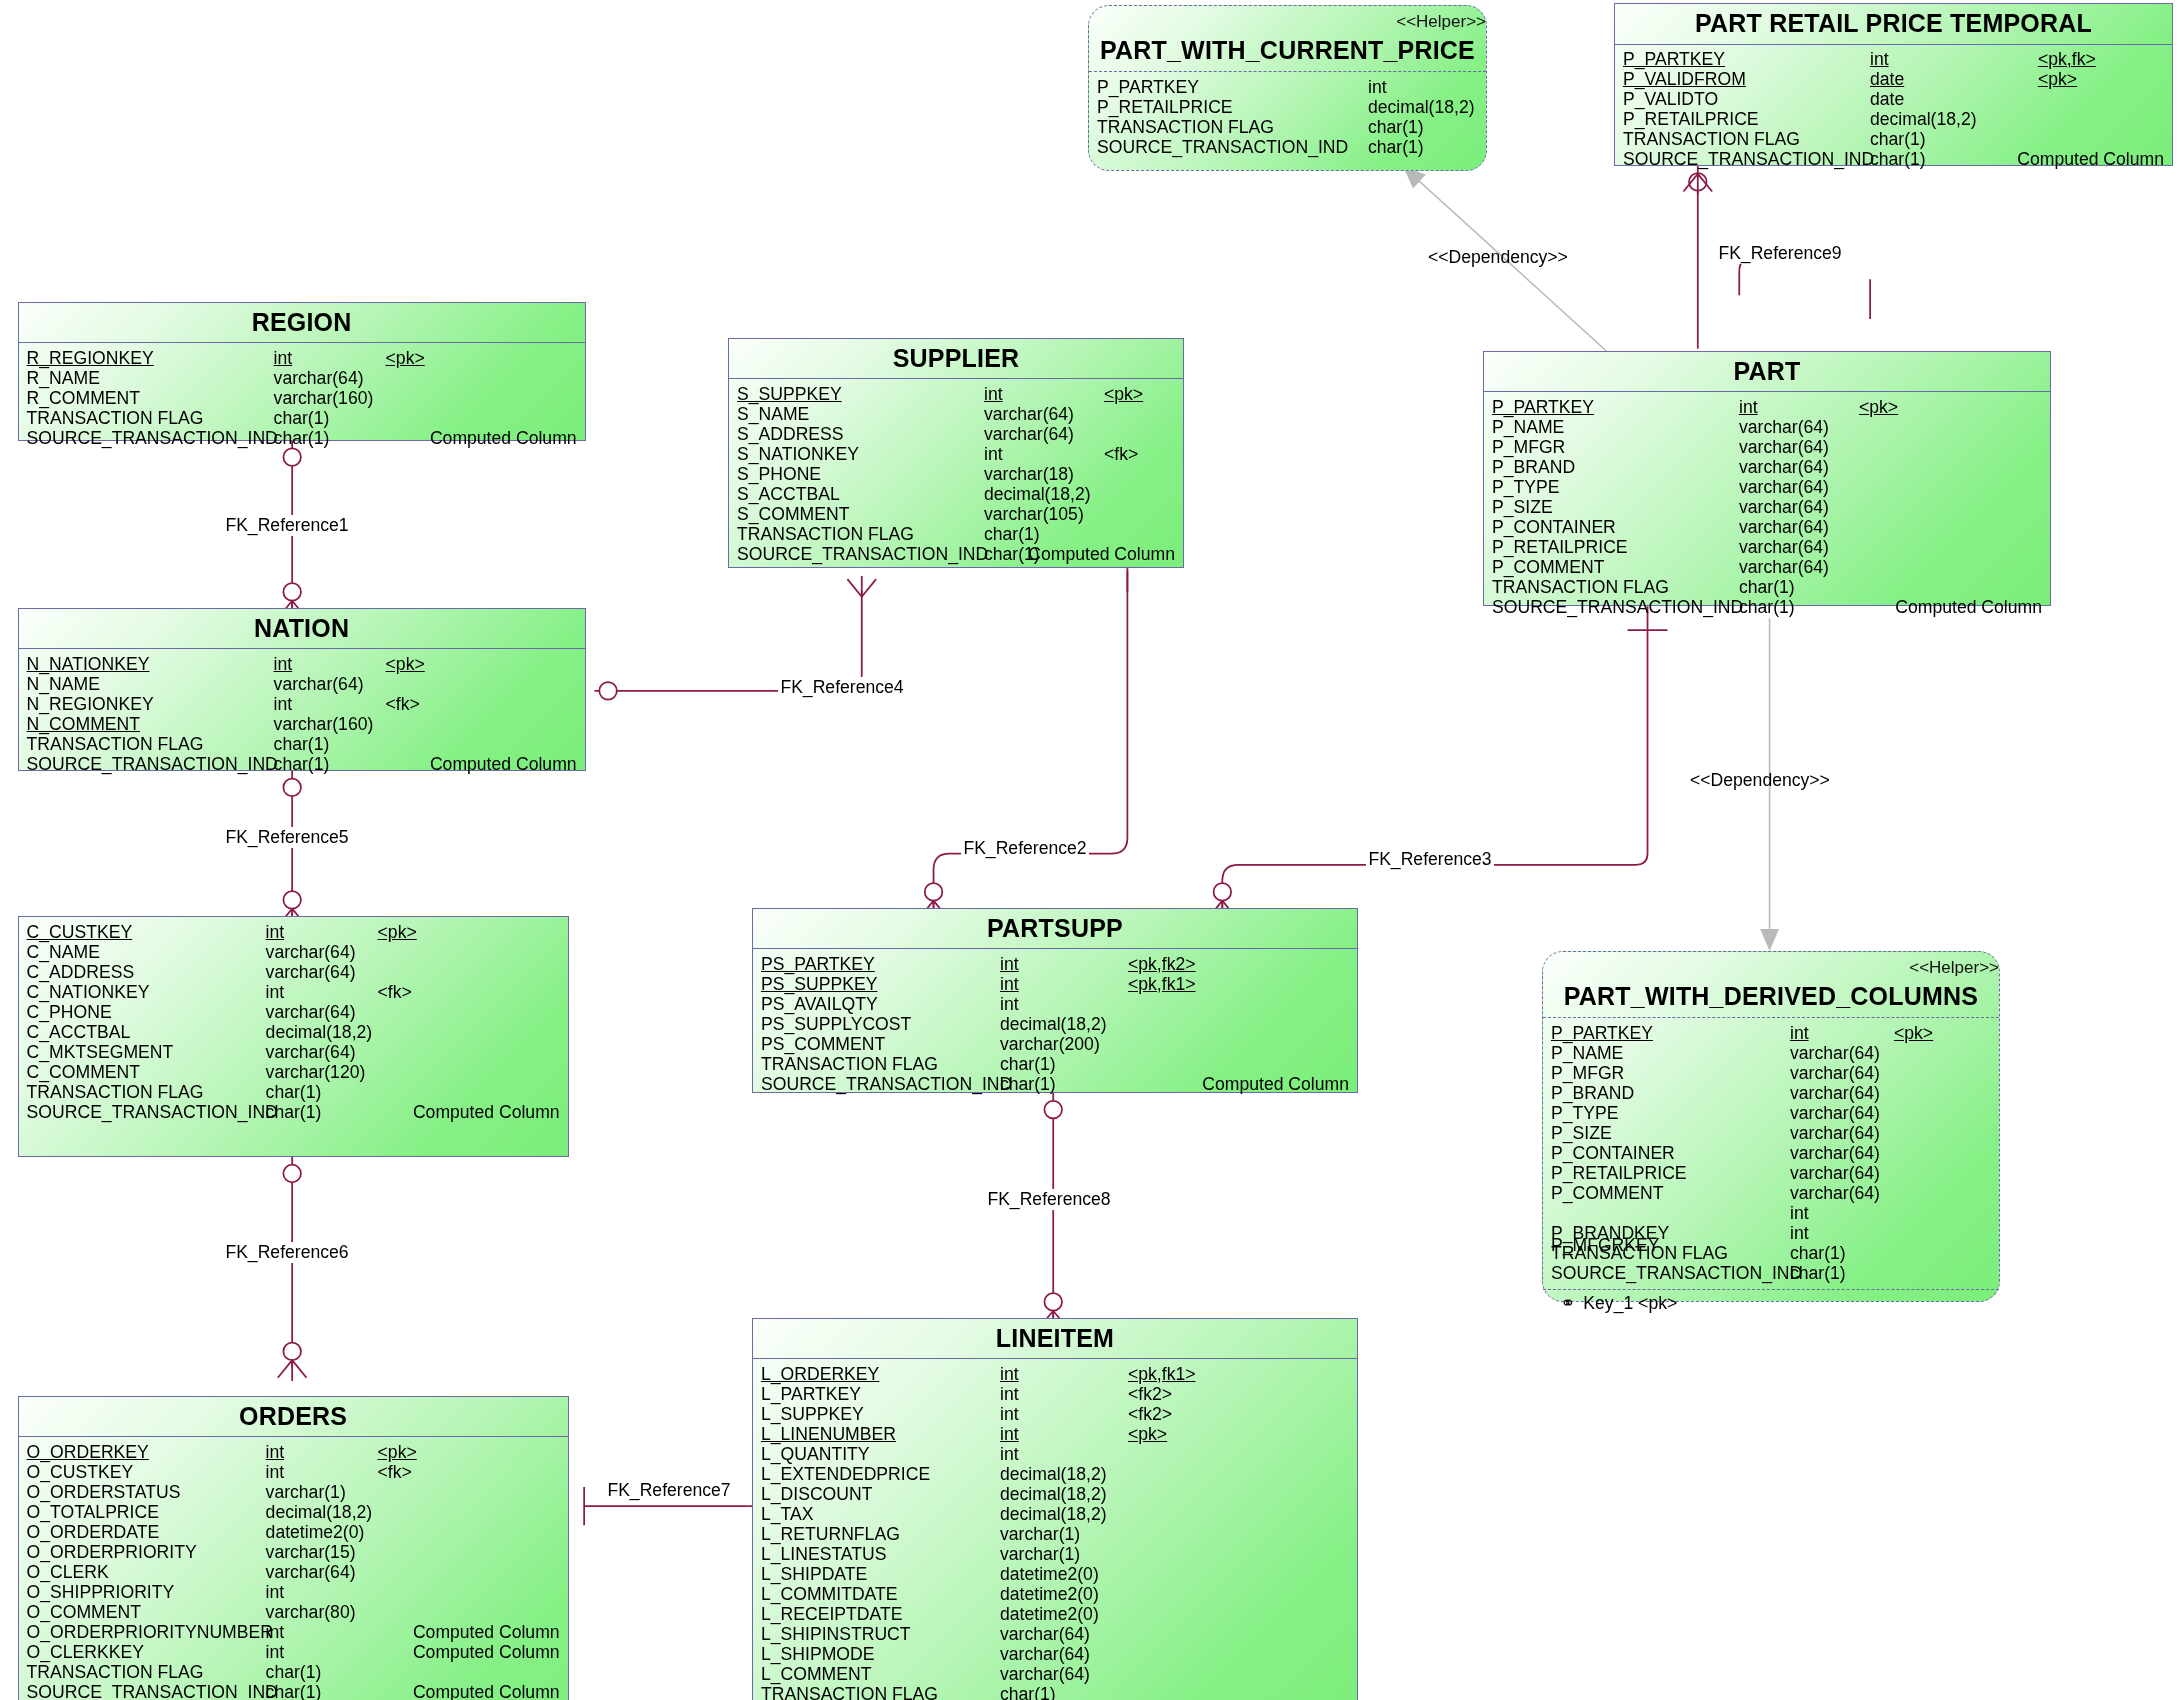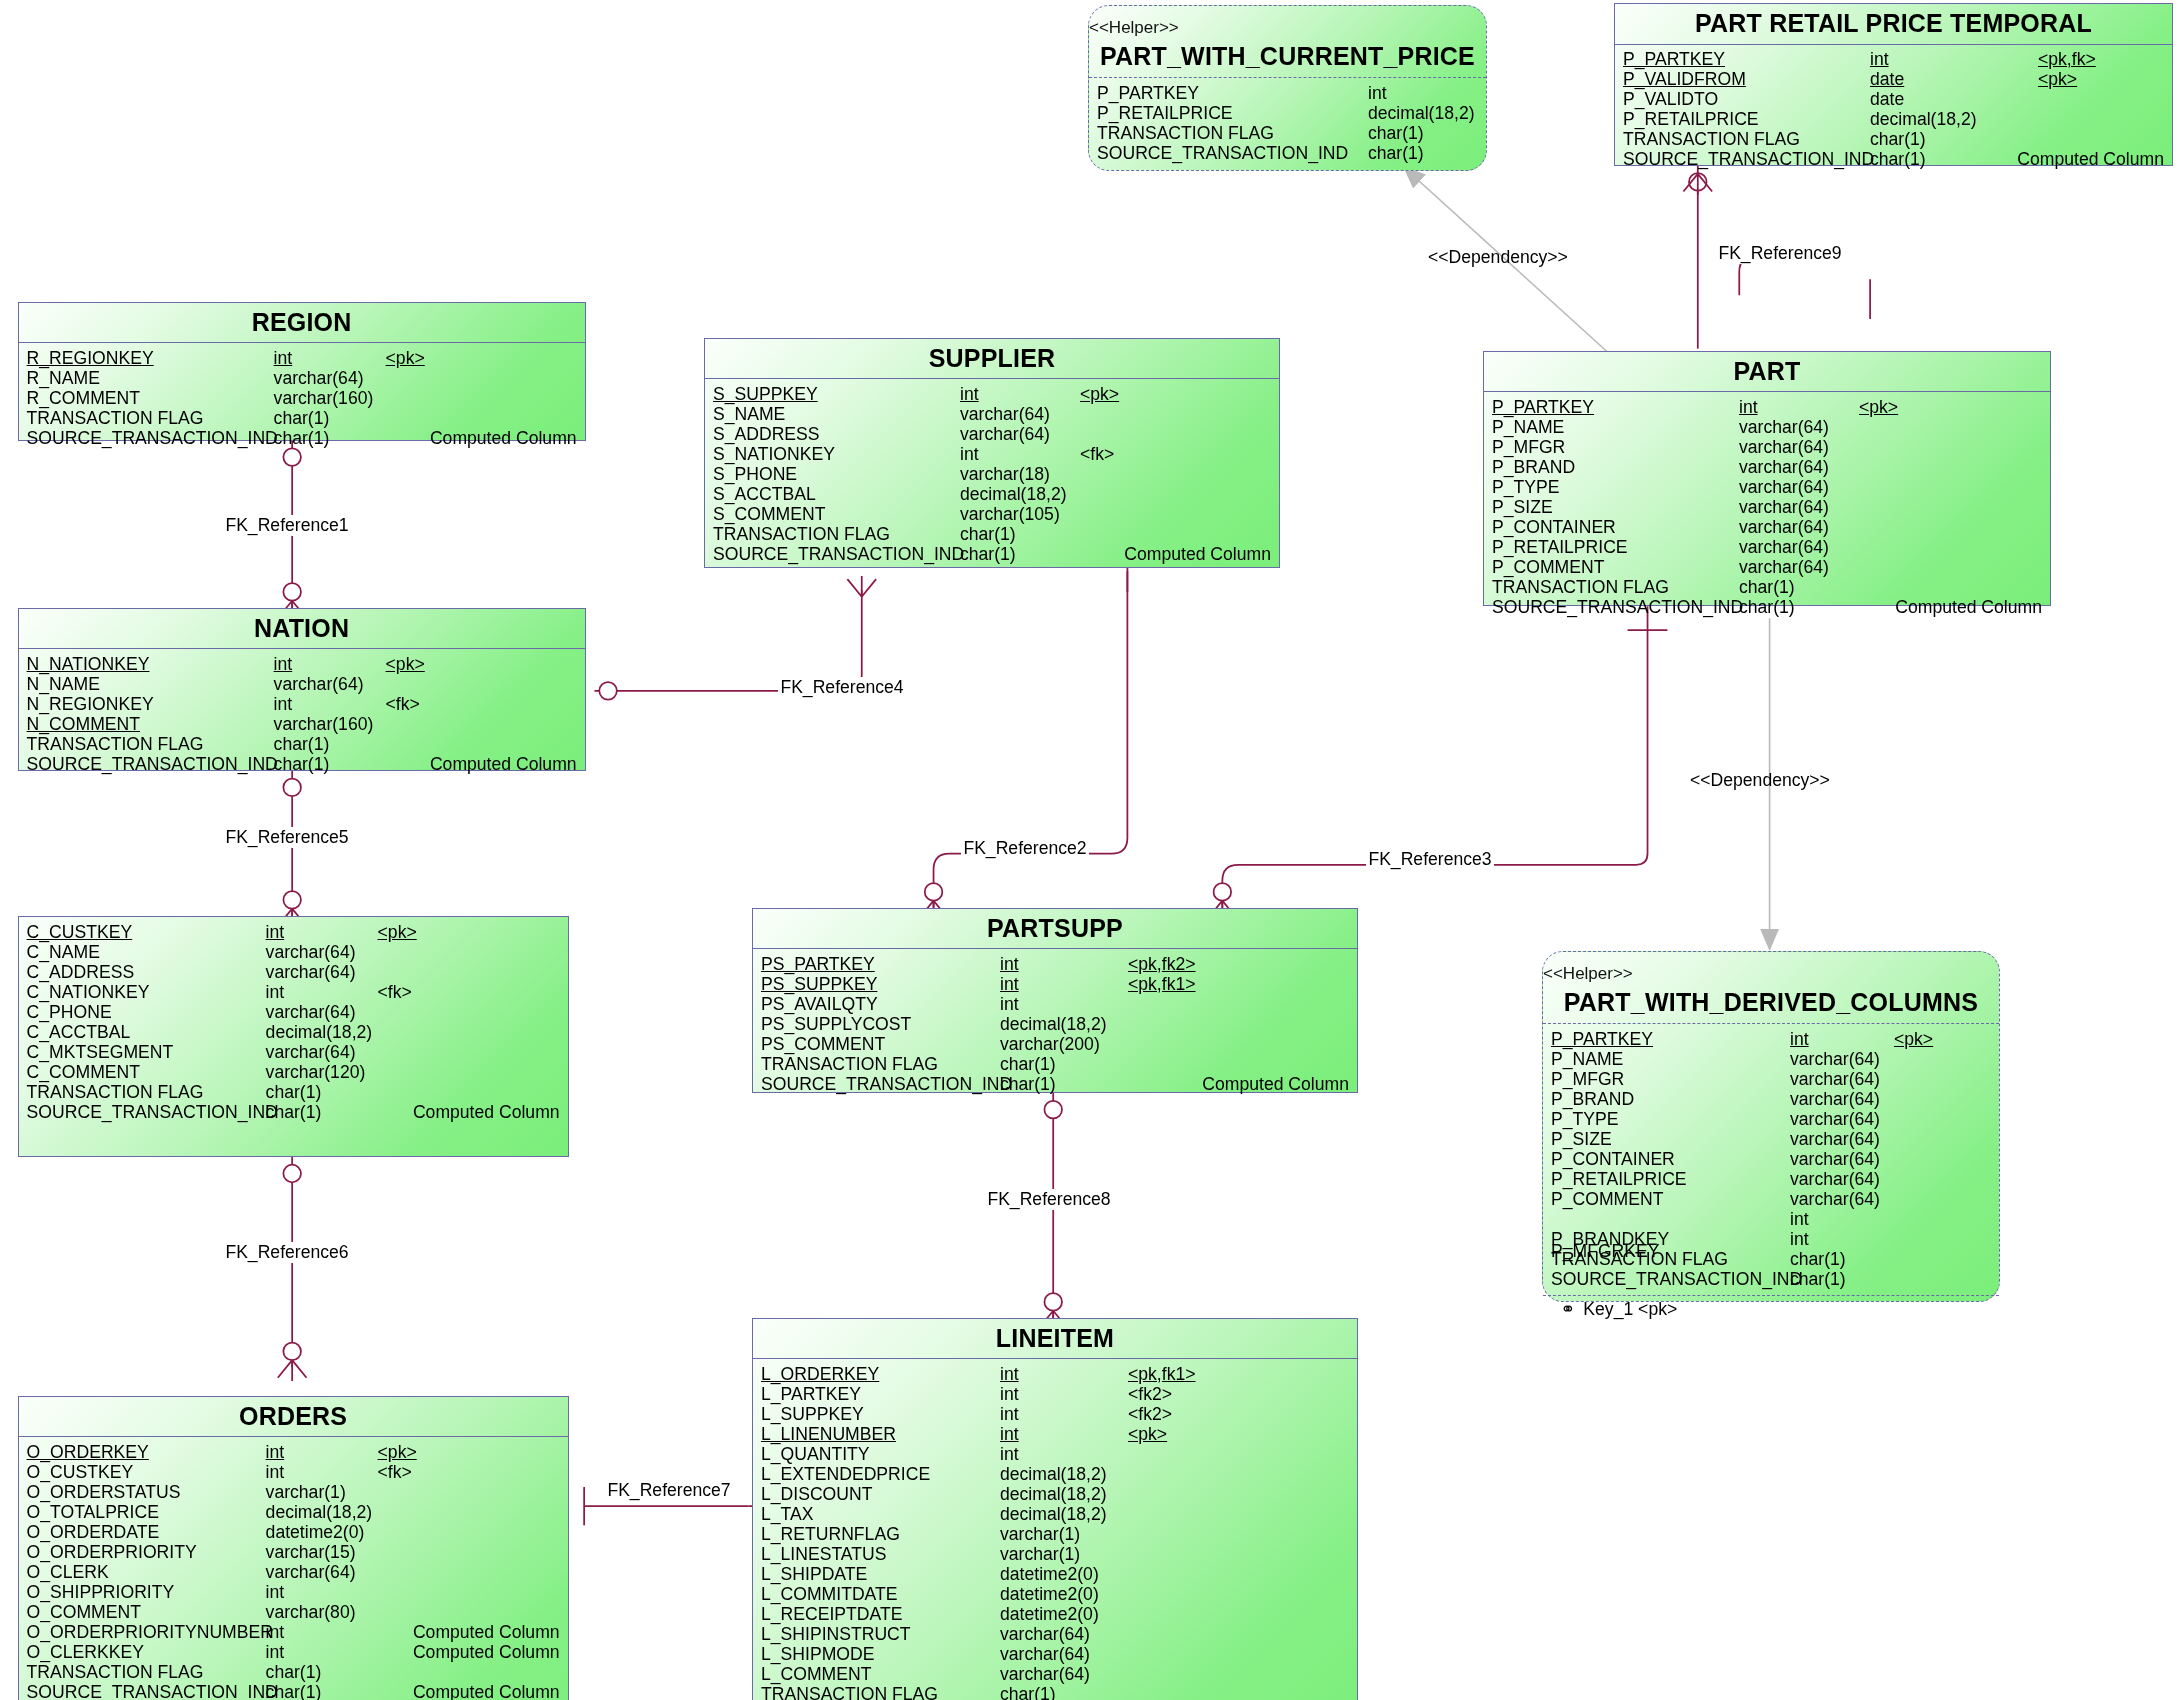--- a/index.html
+++ b/index.html
@@ -12,21 +12,21 @@
   .entity.rect{
     border:1.6px solid #6a6aa8;
     background:linear-gradient(135deg,#fbfffb 0%, #e3fbe3 22%, #b6f5b6 52%, #86f086 80%, #7aee7a 100%);
   }
   .entity.helper{
     border:1.6px dashed #6a6aa8;
     border-radius:21px;
     background:linear-gradient(135deg,#fbfffb 0%, #e3fbe3 22%, #b6f5b6 52%, #86f086 80%, #7aee7a 100%);
   }
   .ent-stereo{
-    text-align:left;font-size:17px;color:#111;padding-top:12px;line-height:1.15;
+    text-align:right;font-size:17px;color:#111;padding-top:6px;line-height:1.15;
   }
   .ent-title{
     text-align:center;font-weight:bold;font-size:25px;color:#000;
     padding:5.6px 3.2px 6.4px 3.2px;line-height:1.1;letter-spacing:0.2px;
   }
   .entity.rect > .ent-title{border-bottom:1.6px solid #6a6aa8;}
   .entity.helper > .ent-title{border-bottom:0.8px dashed #6a6aa8;}
   .attrs{padding:4.8px 0 6.4px 0;}
   .attr{position:relative;height:20px;line-height:20px;font-size:17.6px;color:#000;white-space:nowrap;}
   .a-name{position:absolute;left:8px;}
@@ -195,21 +195,21 @@
           <span class="a-type" style="left: 255px;">char(1)</span>
         </div>
         <div class="attr">
           <span class="a-name" style="left: 8px;">SOURCE_TRANSACTION_IND</span>
           <span class="a-type" style="left: 255px;">char(1)</span>
           <span class="a-note">Computed Column</span>
         </div>
       </div>
   </div>
 
-  <div class="entity rect" id="e-supplier" style="left:704px;top:338px;width:576px;height:230px;">
+  <div class="entity rect" id="e-supplier" style="left:728px;top:338px;width:456px;height:230px;">
     <div class="ent-title">SUPPLIER</div>
     <div class="attrs">
         <div class="attr">
           <span class="a-name u" style="left: 8px;">S_SUPPKEY</span>
           <span class="a-type u" style="left: 255px;">int</span>
           <span class="a-key u" style="left: 375px;">&lt;pk&gt;</span>
         </div>
         <div class="attr">
           <span class="a-name" style="left: 8px;">S_NAME</span>
           <span class="a-type" style="left: 255px;">varchar(64)</span>

